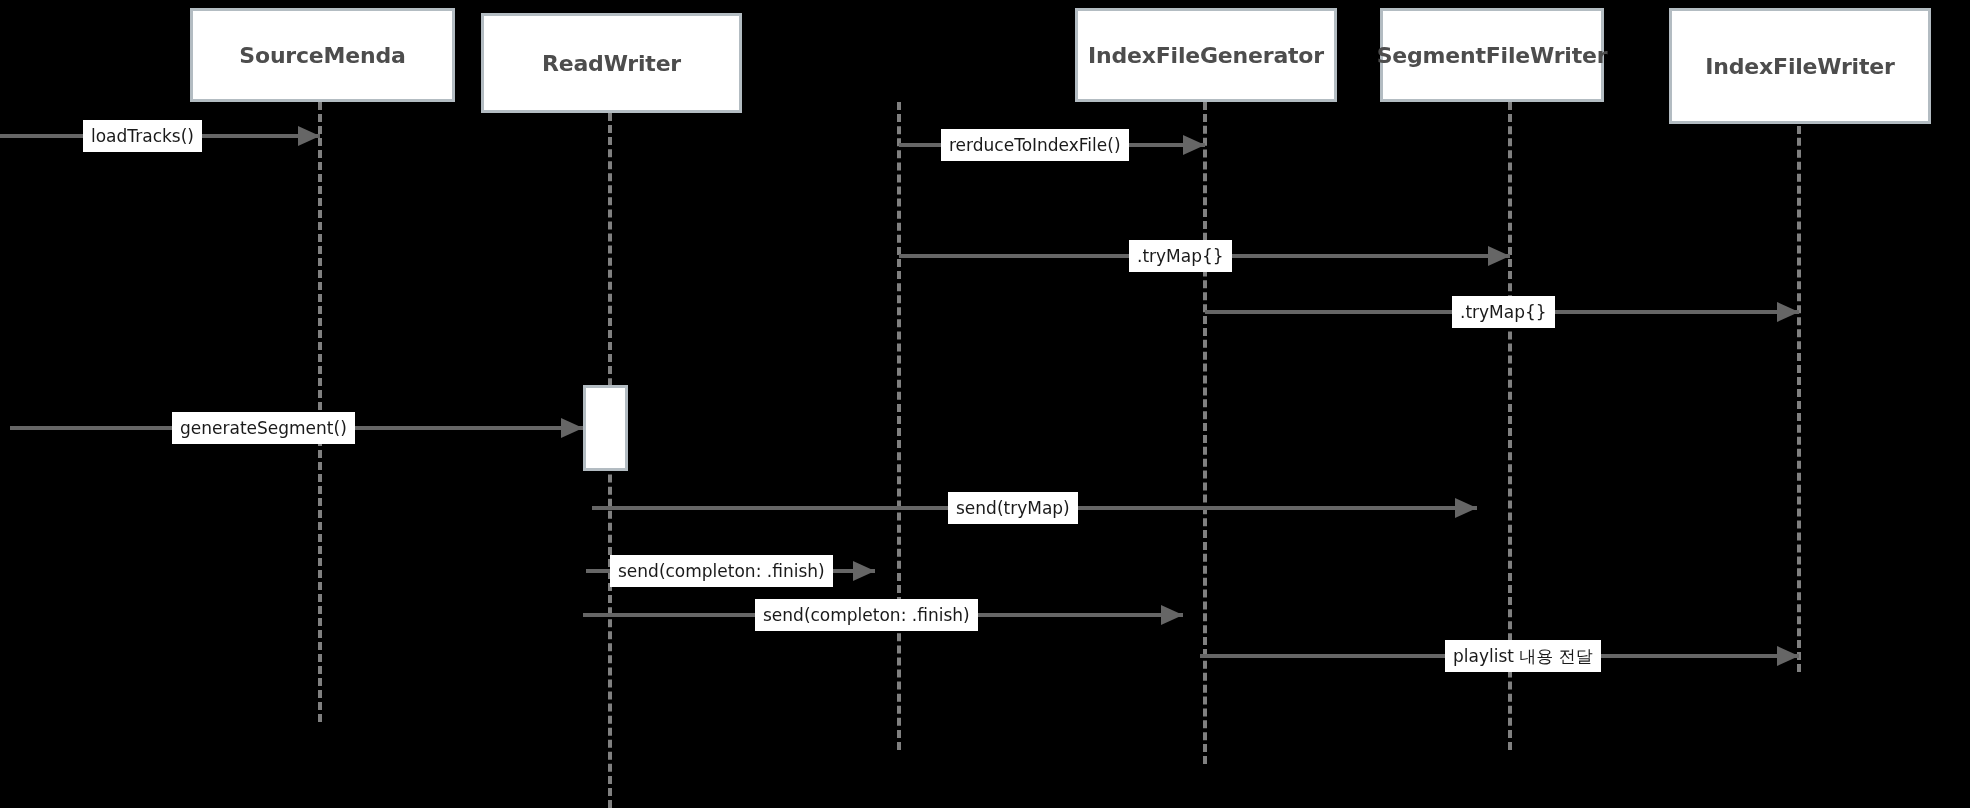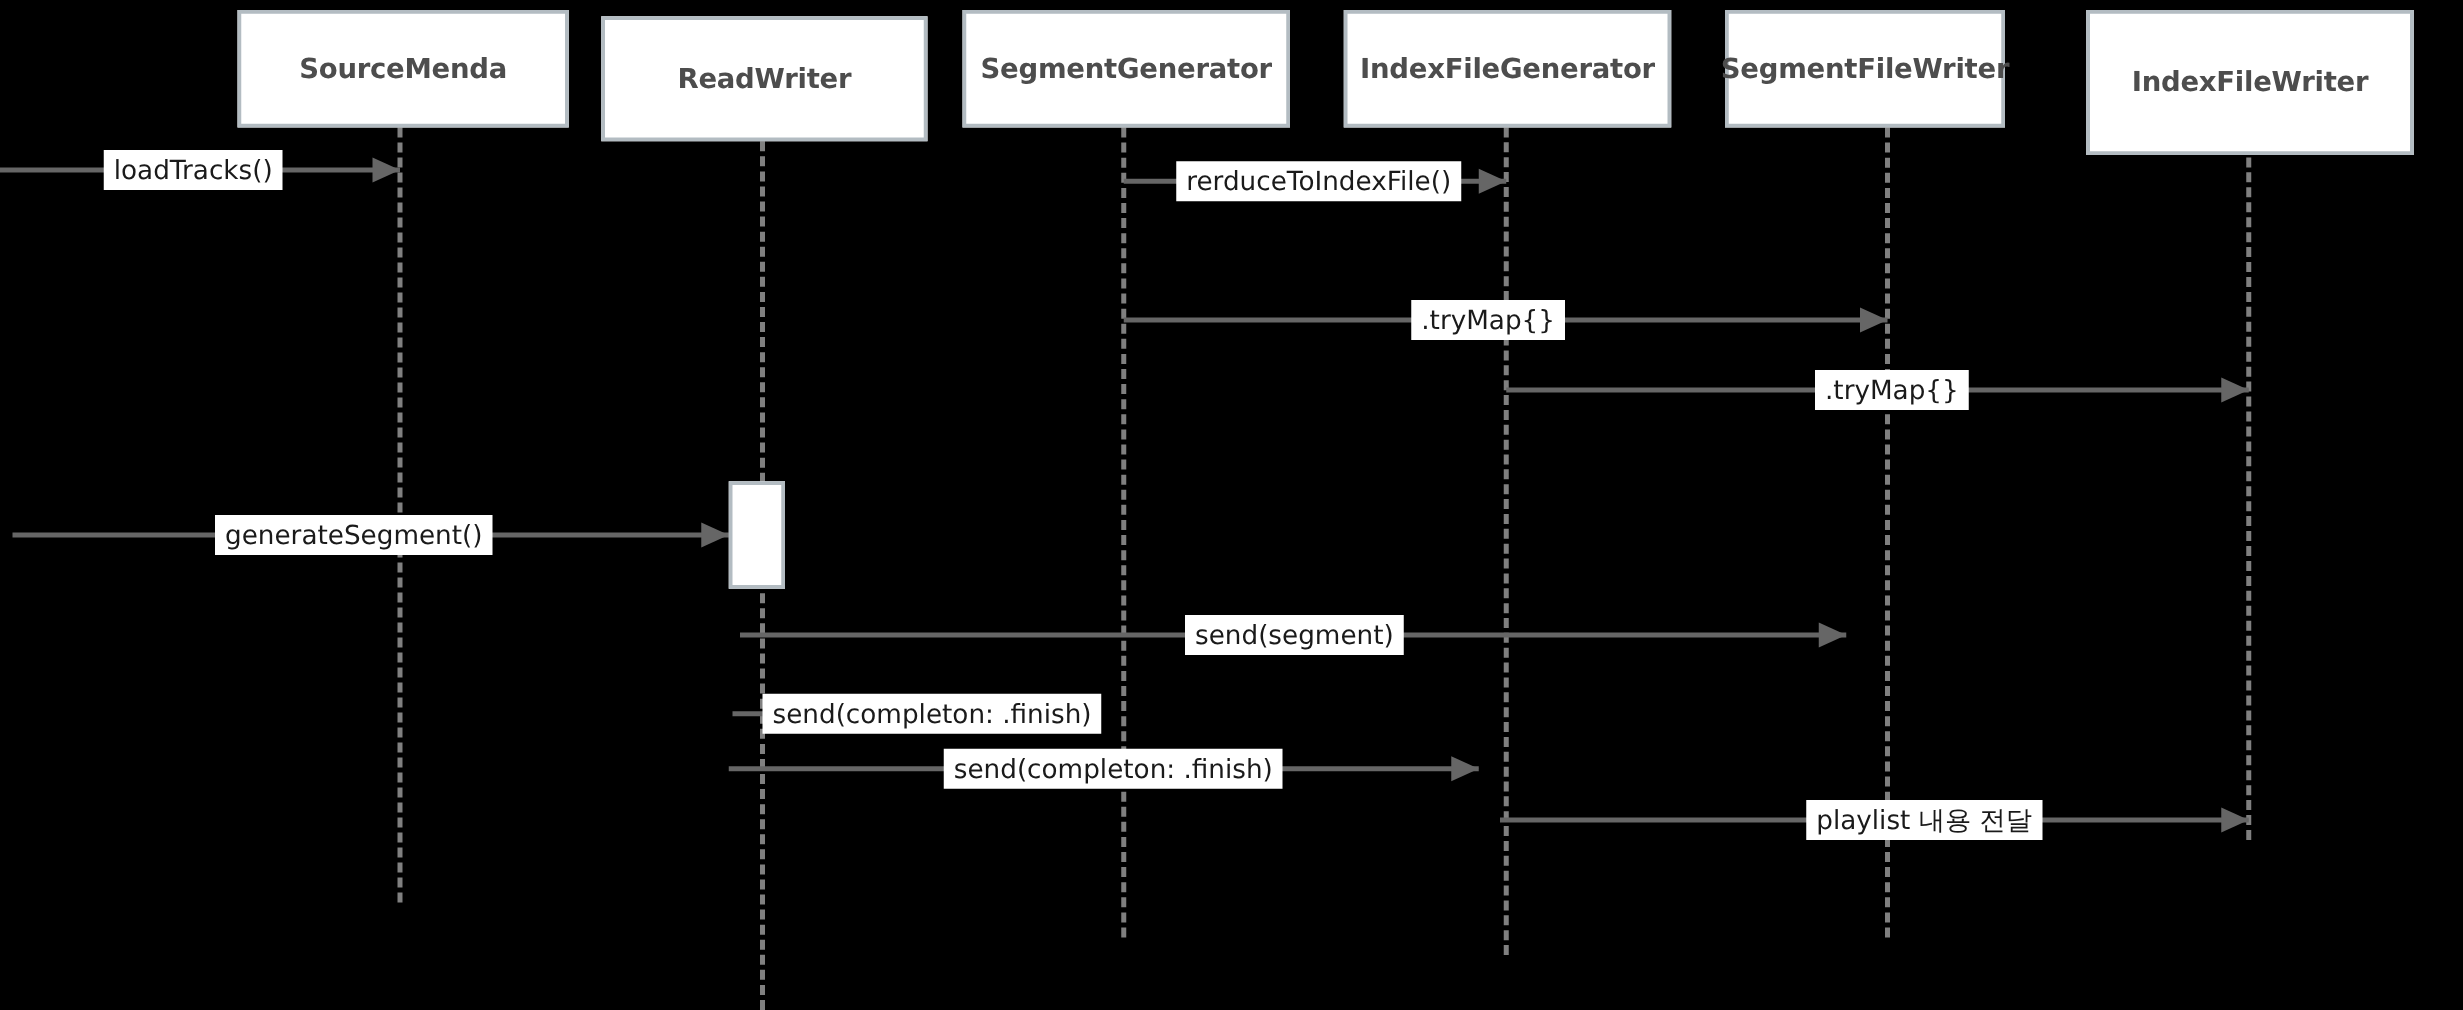--- a/index.html
+++ b/index.html
@@ -69,21 +69,21 @@
     height: 0;
     border-top: 10px solid transparent;
     border-bottom: 10px solid transparent;
     border-left: 22px solid #666666;
   }
   .message-label {
     position: absolute;
     top: -4px;
     background: #ffffff;
     color: #1a1a1a;
-    font-size: 21px;
+    font-size: 17px;
     line-height: 30px;
     padding: 1px 8px;
     white-space: nowrap;
     font-family: "DejaVu Sans", "Liberation Sans", sans-serif;
     box-sizing: border-box;
   }
 </style>
 </head>
 <body>
 
@@ -115,21 +115,21 @@
       <div class="message-label" style="left: 247px; color: rgb(26, 26, 26);">.tryMap{}</div>
     </div>
     <div class="message" style="left: 10px; top: 416px; width: 573px; text-decoration: underline;">
       <div class="message-line" style="width: 573px; background: rgb(102, 102, 102);"></div>
       <div class="message-arrowhead" style="left: 551px; border-left-color: rgb(102, 102, 102);"></div>
       <div class="message-label" style="left: 162px; color: rgb(26, 26, 26);">generateSegment()</div>
     </div>
     <div class="message" style="left: 592px; top: 496px; width: 885px;">
       <div class="message-line" style="width: 885px; background: rgb(102, 102, 102);"></div>
       <div class="message-arrowhead" style="left: 863px; border-left-color: rgb(102, 102, 102);"></div>
-      <div class="message-label" style="left: 356px; color: rgb(26, 26, 26);">send(segment)</div>
+      <div class="message-label" style="left: 356px; color: rgb(26, 26, 26);">send(tryMap)</div>
     </div>
     <div class="message" style="left: 586px; top: 559px; width: 289px;">
       <div class="message-line" style="width: 289px; background: rgb(102, 102, 102);"></div>
       <div class="message-arrowhead" style="left: 267px; border-left-color: rgb(102, 102, 102);"></div>
       <div class="message-label" style="left: 24px; color: rgb(26, 26, 26);">send(completon: .finish)</div>
     </div>
     <div class="message" style="left: 583px; top: 603px; width: 600px;">
       <div class="message-line" style="width: 600px; background: rgb(102, 102, 102);"></div>
       <div class="message-arrowhead" style="left: 578px; border-left-color: rgb(102, 102, 102);"></div>
       <div class="message-label" style="left: 172px; color: rgb(26, 26, 26);">send(completon: .finish)</div>
@@ -139,23 +139,20 @@
       <div class="message-arrowhead" style="left: 577px; border-left-color: rgb(102, 102, 102);"></div>
       <div class="message-label" style="left: 205px; color: rgb(26, 26, 26); margin-left: 40px;">playlist 내용 전달</div>
     </div>
     <div class="activation-bar" style="left: 583px; top: 385px; width: 45px; height: 86px; background: rgb(255, 255, 255); border-color: rgb(179, 188, 194);"></div>
     <div class="participant-box" style="left: 190px; top: 8px; width: 265px; height: 94px; background: rgb(255, 255, 255); border-color: rgb(179, 188, 194);">
       <div class="participant-label" style="color: rgb(77, 77, 77);">SourceMenda</div>
     </div>
     <div class="participant-box" style="left: 481px; top: 13px; width: 261px; height: 100px; background: rgb(255, 255, 255); border-color: rgb(179, 188, 194);">
       <div class="participant-label" style="color: rgb(77, 77, 77);">ReadWriter</div>
     </div>
-    <div class="participant-box" style="left: 770px; top: 8px; width: 262px; height: 94px; background: rgb(255, 255, 255); border-color: rgb(179, 188, 194);">
-      <div class="participant-label" style="color: rgb(77, 77, 77);">SegmentGenerator</div>
-    </div>
     <div class="participant-box" style="left: 1075px; top: 8px; width: 262px; height: 94px; background: rgb(255, 255, 255); border-color: rgb(179, 188, 194);">
       <div class="participant-label" style="color: rgb(77, 77, 77);">IndexFileGenerator</div>
     </div>
     <div class="participant-box" style="left: 1380px; top: 8px; width: 224px; height: 94px; background: rgb(255, 255, 255); border-color: rgb(179, 188, 194);">
       <div class="participant-label" style="color: rgb(77, 77, 77);">SegmentFileWriter</div>
     </div>
     <div class="participant-box" style="left: 1669px; top: 8px; width: 262px; height: 116px; background: rgb(255, 255, 255); border-color: rgb(179, 188, 194);">
       <div class="participant-label" style="color: rgb(77, 77, 77);">IndexFileWriter</div>
     </div>
   </div>

